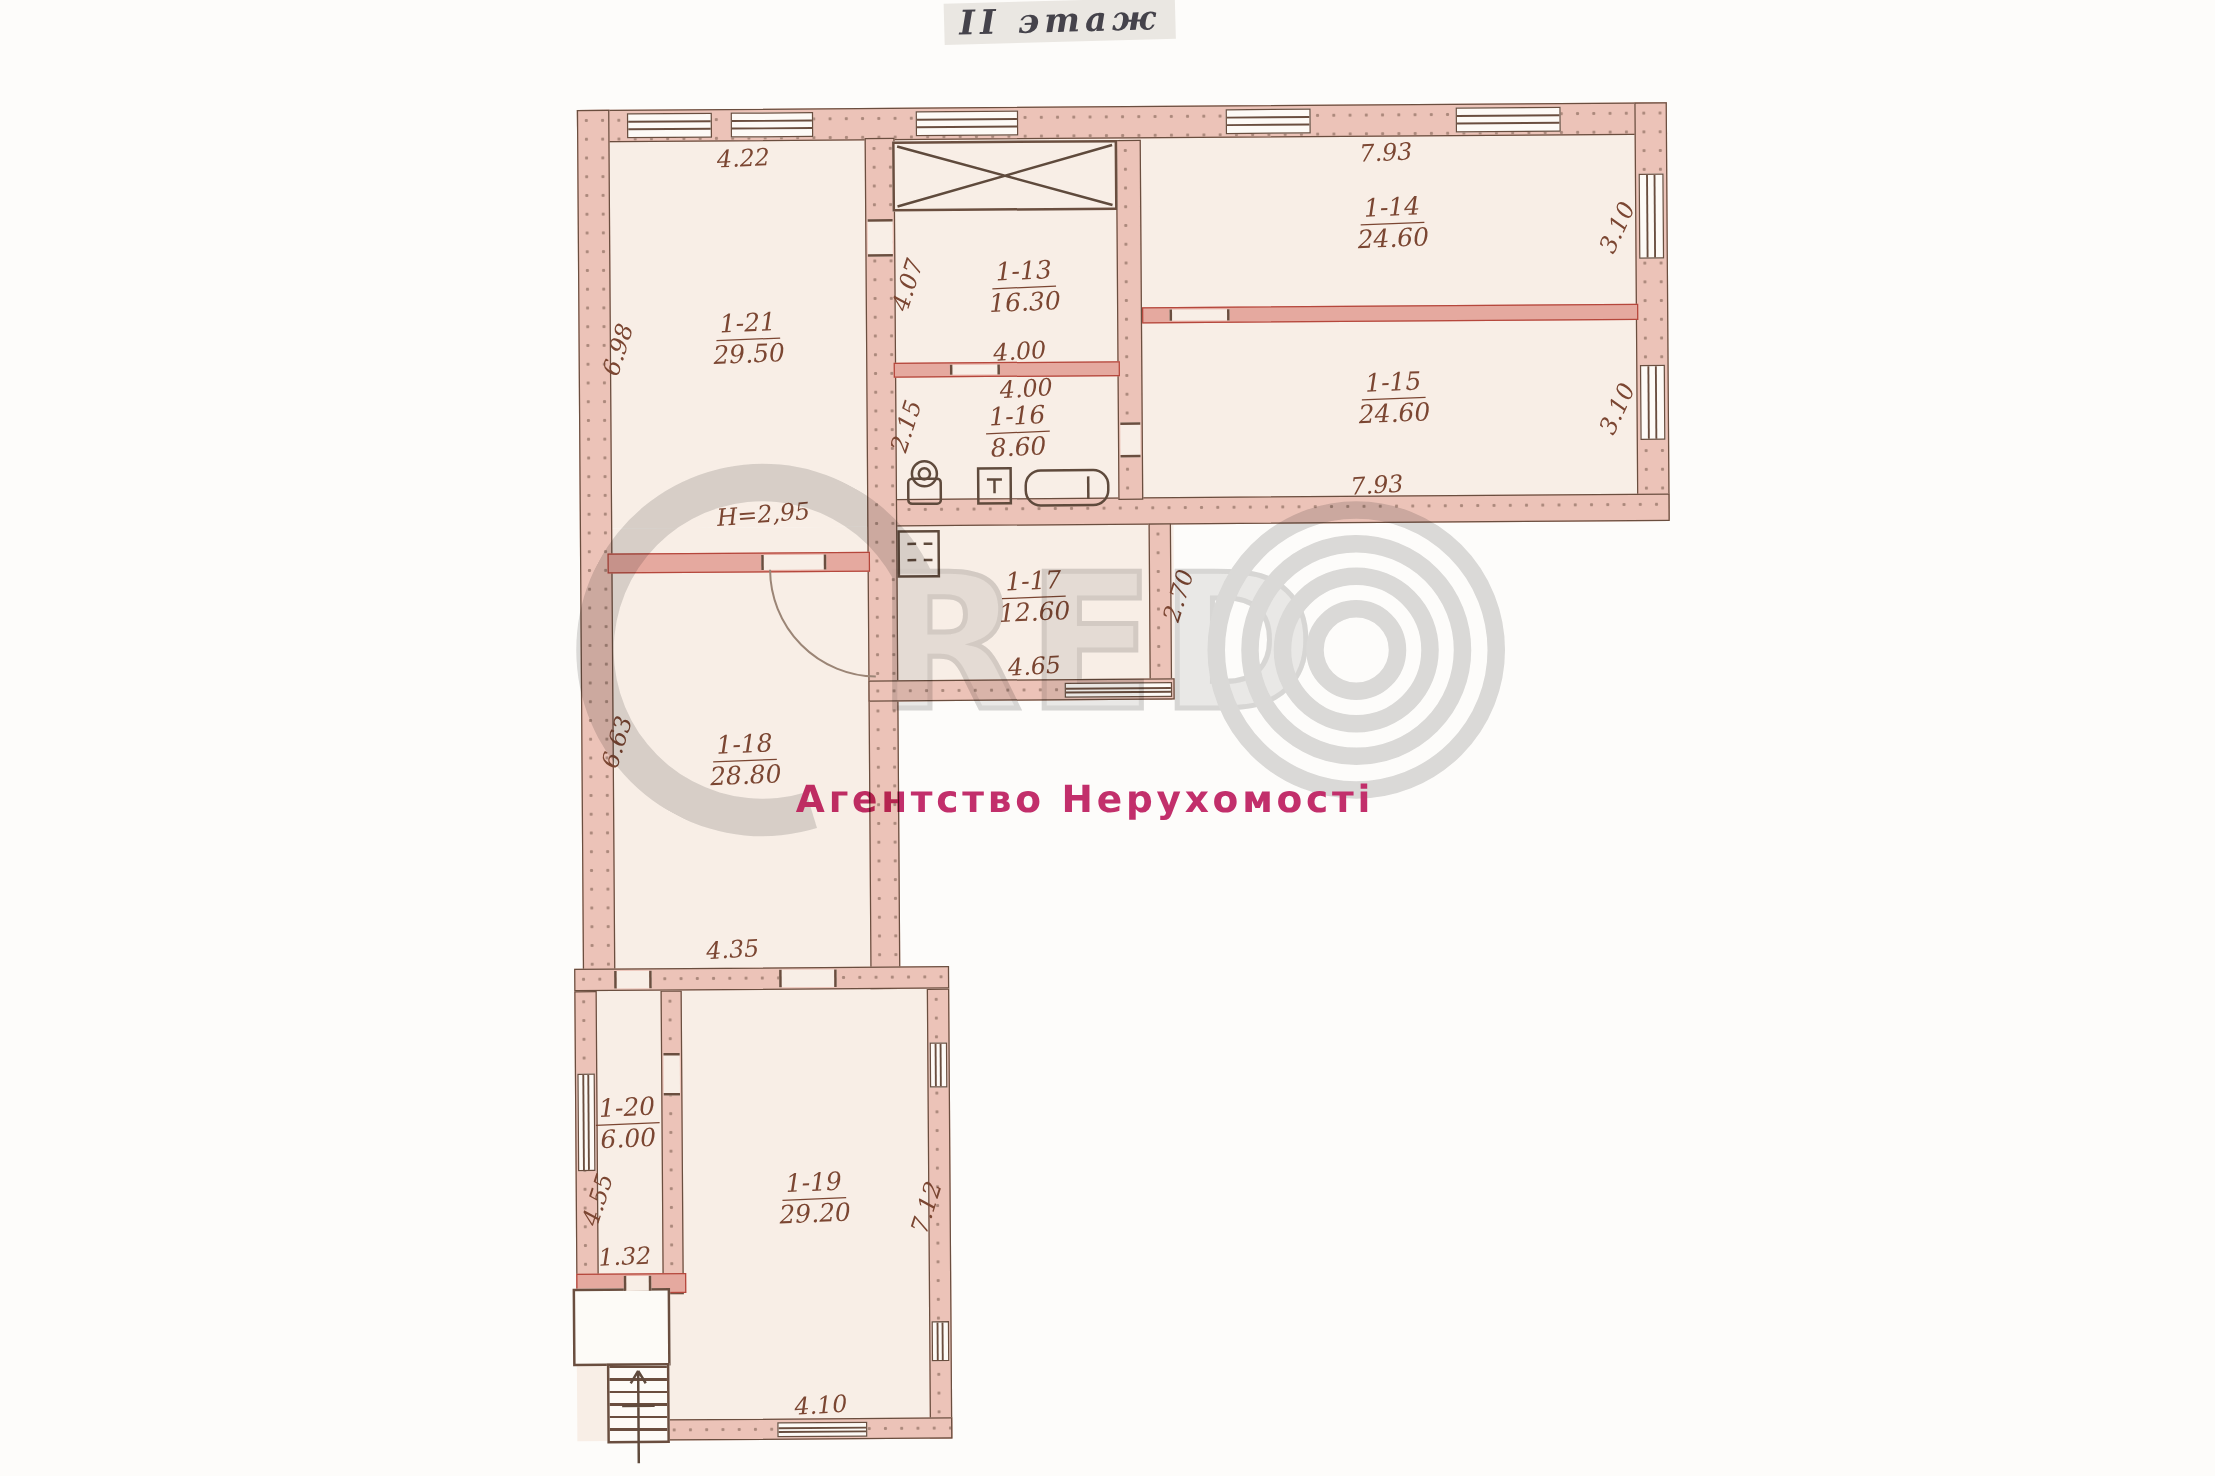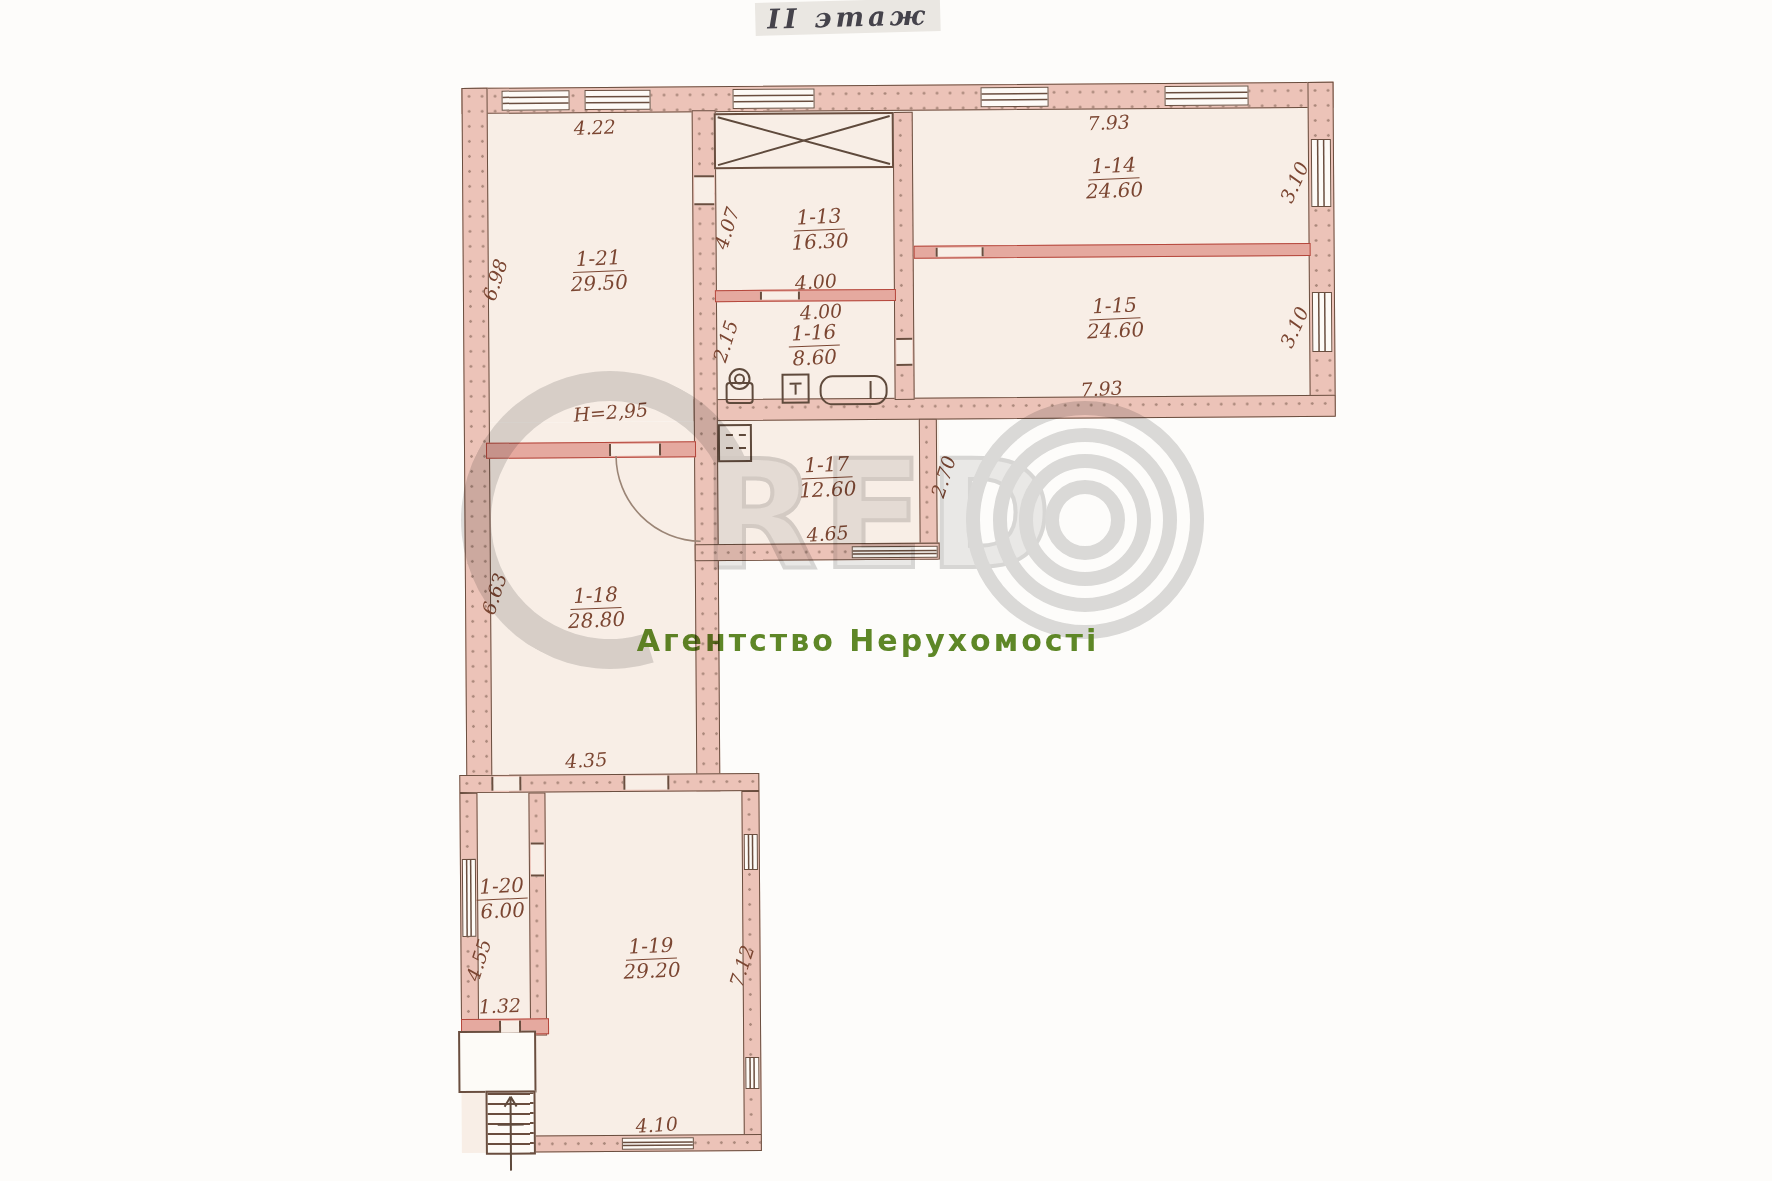--- a/index.html
+++ b/index.html
@@ -33,21 +33,21 @@
        font-size:27px;font-style:italic;font-weight:bold;color:#45434b;background:#eae7e2;
        padding:1px 12px;letter-spacing:4px;}
   svg.overlay{position:absolute;left:0;top:0;pointer-events:none;}
   #watermark{position:absolute;inset:0;mix-blend-mode:multiply;opacity:.9;pointer-events:none;}
   .wm-c{position:absolute;left:461px;top:371px;width:238px;height:238px;border:30px solid #dadada;
         border-right-color:transparent;border-radius:50%;transform:rotate(28deg);}
   .wm-red{position:absolute;left:702px;top:440px;font-family:"DejaVu Sans",sans-serif;font-weight:bold;
         font-size:150px;line-height:1;color:#e9e9e9;-webkit-text-stroke:4px #d5d5d5;letter-spacing:4px;}
   .wm-ring{position:absolute;border:14px solid #d8d8d8;border-radius:50%;}
   .wm-sub{position:absolute;left:868px;top:640px;transform:translate(-50%,-50%);
-        font-family:"DejaVu Sans",sans-serif;font-weight:bold;font-size:30px;color:#4d7c0f;
+        font-family:"DejaVu Sans",sans-serif;font-weight:bold;font-size:30px;color:#be185d;
         letter-spacing:3px;white-space:nowrap;}
 </style>
 </head>
 <body>
 
 <div id="canvas">
   <div class="floor-title">II этаж</div>
 
   <div id="plan">
 

